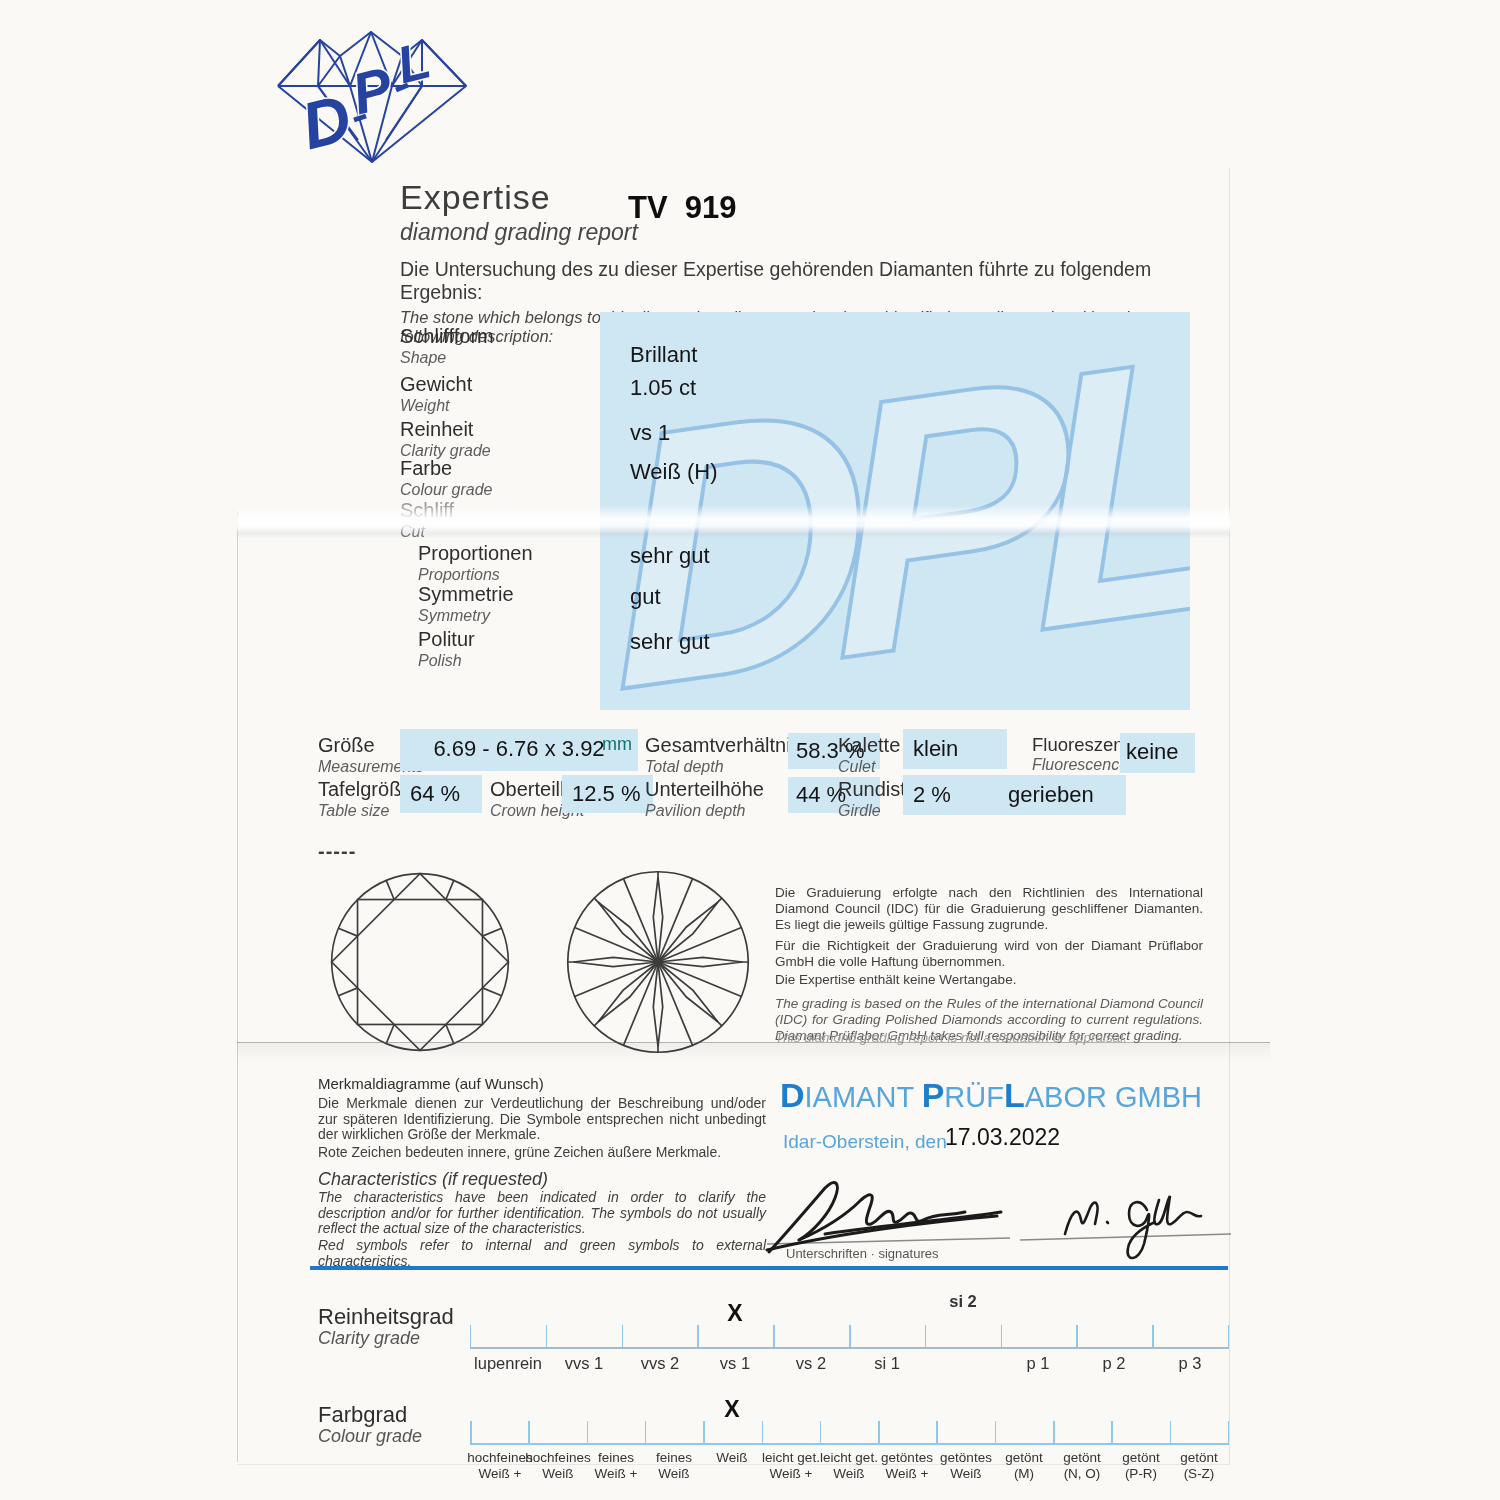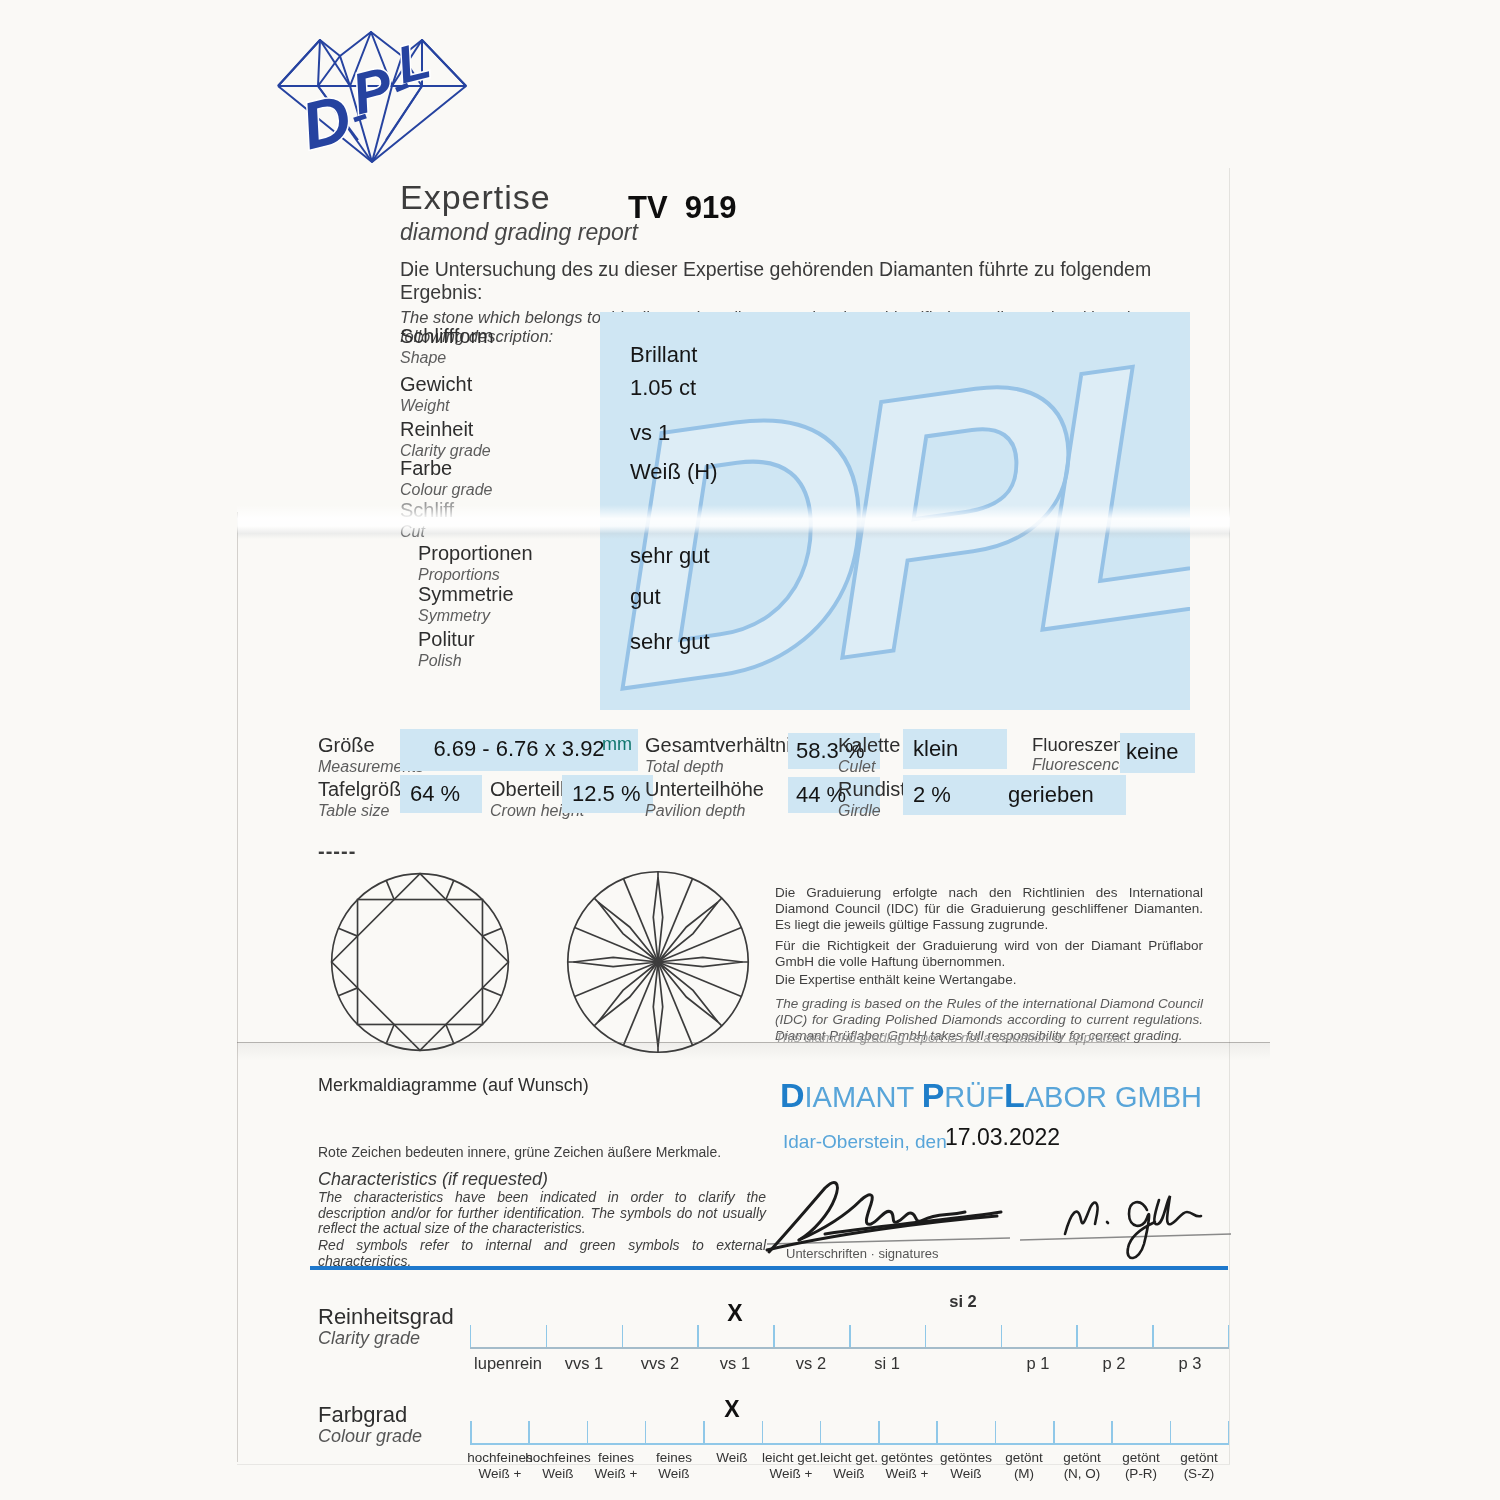--- a/index.html
+++ b/index.html
@@ -237,21 +237,22 @@
       </g>
     </g>
   </svg>
 
   <div class="abs de-p" style="left:775px;top:885px;width:428px;">Die Graduierung erfolgte nach den Richtlinien des International Diamond Council (IDC) für die Graduierung geschliffener Diamanten. Es liegt die jeweils gültige Fassung zugrunde.</div>
   <div class="abs de-p" style="left:775px;top:938px;width:428px;">Für die Richtigkeit der Graduierung wird von der Diamant Prüflabor GmbH die volle Haftung übernommen.</div>
   <div class="abs de-p" style="left:775px;top:972px;width:428px;">Die Expertise enthält keine Wertangabe.</div>
   <div class="abs en-p" style="left:775px;top:996px;width:428px;color:#5a5a5a;">The grading is based on the Rules of the international Diamond Council (IDC) for Grading Polished Diamonds according to current regulations. Diamant Prüflabor GmbH takes full responsibility for correct grading.</div>
   <div class="abs en-p faded" style="left:775px;top:1030px;width:428px;">This diamond grading report is not a valuation or appraisal.</div>
 
-  <div class="abs" style="left:318px;top:1075px;font-size:18px;color:#2e2e2e;">Merkmaldiagramme (auf Wunsch)</div>
+  <div class="abs" style="left:318px;top:1075px;font-size:15px;color:#2e2e2e;">Merkmaldiagramme (auf Wunsch)</div>
+  <div class="abs small-de" style="left:318px;top:1096px;width:448px;">Die Merkmale dienen zur Verdeutlichung der Beschreibung und/oder zur späteren Identifizierung. Die Symbole entsprechen nicht unbedingt der wirklichen Größe der Merkmale.</div>
   <div class="abs small-de" style="left:318px;top:1145px;width:448px;">Rote Zeichen bedeuten innere, grüne Zeichen äußere Merkmale.</div>
   <div class="abs" style="left:318px;top:1169px;font-size:18px;font-style:italic;color:#3a3a3a;">Characteristics (if requested)</div>
   <div class="abs small-en" style="left:318px;top:1238px;width:448px;">Red symbols refer to internal and green symbols to external characteristics.</div>
   <div class="abs small-en" style="left:318px;top:1190px;width:448px;">The characteristics have been indicated in order to clarify the description and/or for further identification. The symbols do not usually reflect the actual size of the characteristics.</div>
 
   <div class="abs" style="left:780px;top:1076px;white-space:nowrap;">
     <span style="font-size:34px;font-weight:bold;color:#1f7ec9;">D</span><span style="font-size:29px;color:#58a5d9;">IAMANT </span><span style="font-size:34px;font-weight:bold;color:#1f7ec9;">P</span><span style="font-size:29px;color:#58a5d9;">RÜF</span><span style="font-size:34px;font-weight:bold;color:#1f7ec9;">L</span><span style="font-size:29px;color:#58a5d9;">ABOR GMBH</span>
   </div>
   <div class="abs" style="left:783px;top:1131px;font-size:19px;color:#58a5d9;">Idar-Oberstein, den</div>
   <div class="abs" style="left:945px;top:1124px;font-size:23px;color:#141414;">17.03.2022</div>

